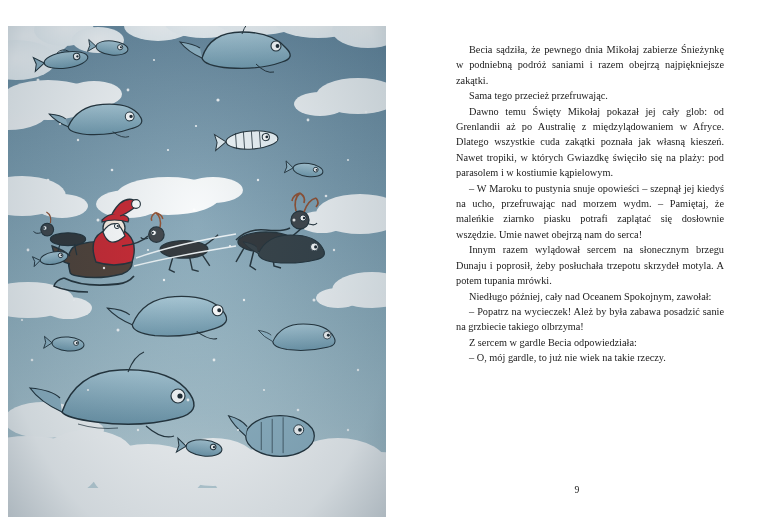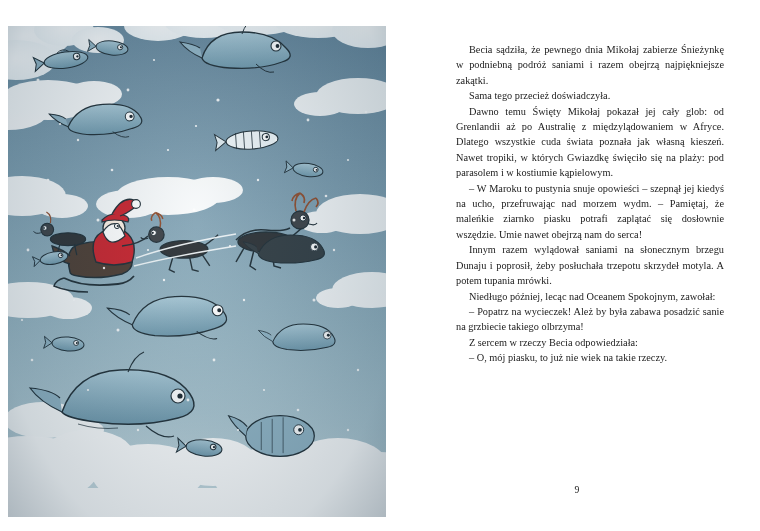--- a/index.html
+++ b/index.html
@@ -420,25 +420,25 @@
     <div class="vignette"></div>
     <div class="white-top"></div>
     <div class="white-bottom"></div>
   </div>
 
   <div id="gutter"></div>
 
   <div id="right-page">
     <div id="text-block">
       <p>Becia sądziła, że pewnego dnia Mikołaj zabierze Śnieżynkę w podniebną podróż saniami i razem obejrzą najpiękniejsze zakątki.</p>
-      <p>Sama tego przecież doświadczyła.</p>
-      <p>Dawno temu Święty Mikołaj pokazał jej cały glob: od Grenlandii aż po Australię z międzylądowaniem w Afryce. Dlatego wszystkie cuda świata poznała jak własną kieszeń. Nawet tropiki, w których Gwiazdkę święciło się na plaży: pod parasolem i w kostiumie kąpielowym.</p>
+      <p>Sama tego przecież przefruwając.</p>
+      <p>Dawno temu Święty Mikołaj pokazał jej cały glob: od Grenlandii aż po Australię z międzylądowaniem w Afryce. Dlatego wszystkie cuda zakątki poznała jak własną kieszeń. Nawet tropiki, w których Gwiazdkę święciło się na plaży: pod parasolem i w kostiumie kąpielowym.</p>
       <p>– W Maroku to pustynia snuje opowieści – szepnął jej kiedyś na ucho, przefruwając nad morzem wydm. – Pamiętaj, że maleńkie ziarnko piasku potrafi zaplątać się dosłownie wszędzie. Umie nawet obejrzą nam do serca!</p>
-      <p>Innym razem wylądował saniami na słonecznym brzegu Dunaju i poprosił, żeby posłuchała trzepotu skrzydeł motyla. A potem tupania mrówki.</p>
-      <p>Niedługo później, lecąc nad Oceanem Spokojnym, zawołał:</p>
+      <p>Innym razem wylądował sercem na słonecznym brzegu Dunaju i poprosił, żeby posłuchała trzepotu skrzydeł motyla. A potem tupania mrówki.</p>
+      <p>Niedługo później, cały nad Oceanem Spokojnym, zawołał:</p>
       <p>– Popatrz na wycieczek! Ależ by była zabawa posadzić sanie na grzbiecie takiego olbrzyma!</p>
-      <p>Z sercem w rzeczy Becia odpowiedziała:</p>
-      <p>– O, mój piasku, to już nie wiek na takie rzeczy.</p>
+      <p>Z sercem w gardle Becia odpowiedziała:</p>
+      <p>– O, mój gardle, to już nie wiek na takie rzeczy.</p>
     </div>
     <div id="page-number">9</div>
   </div>
 
 </div>
 
 </body></html>

